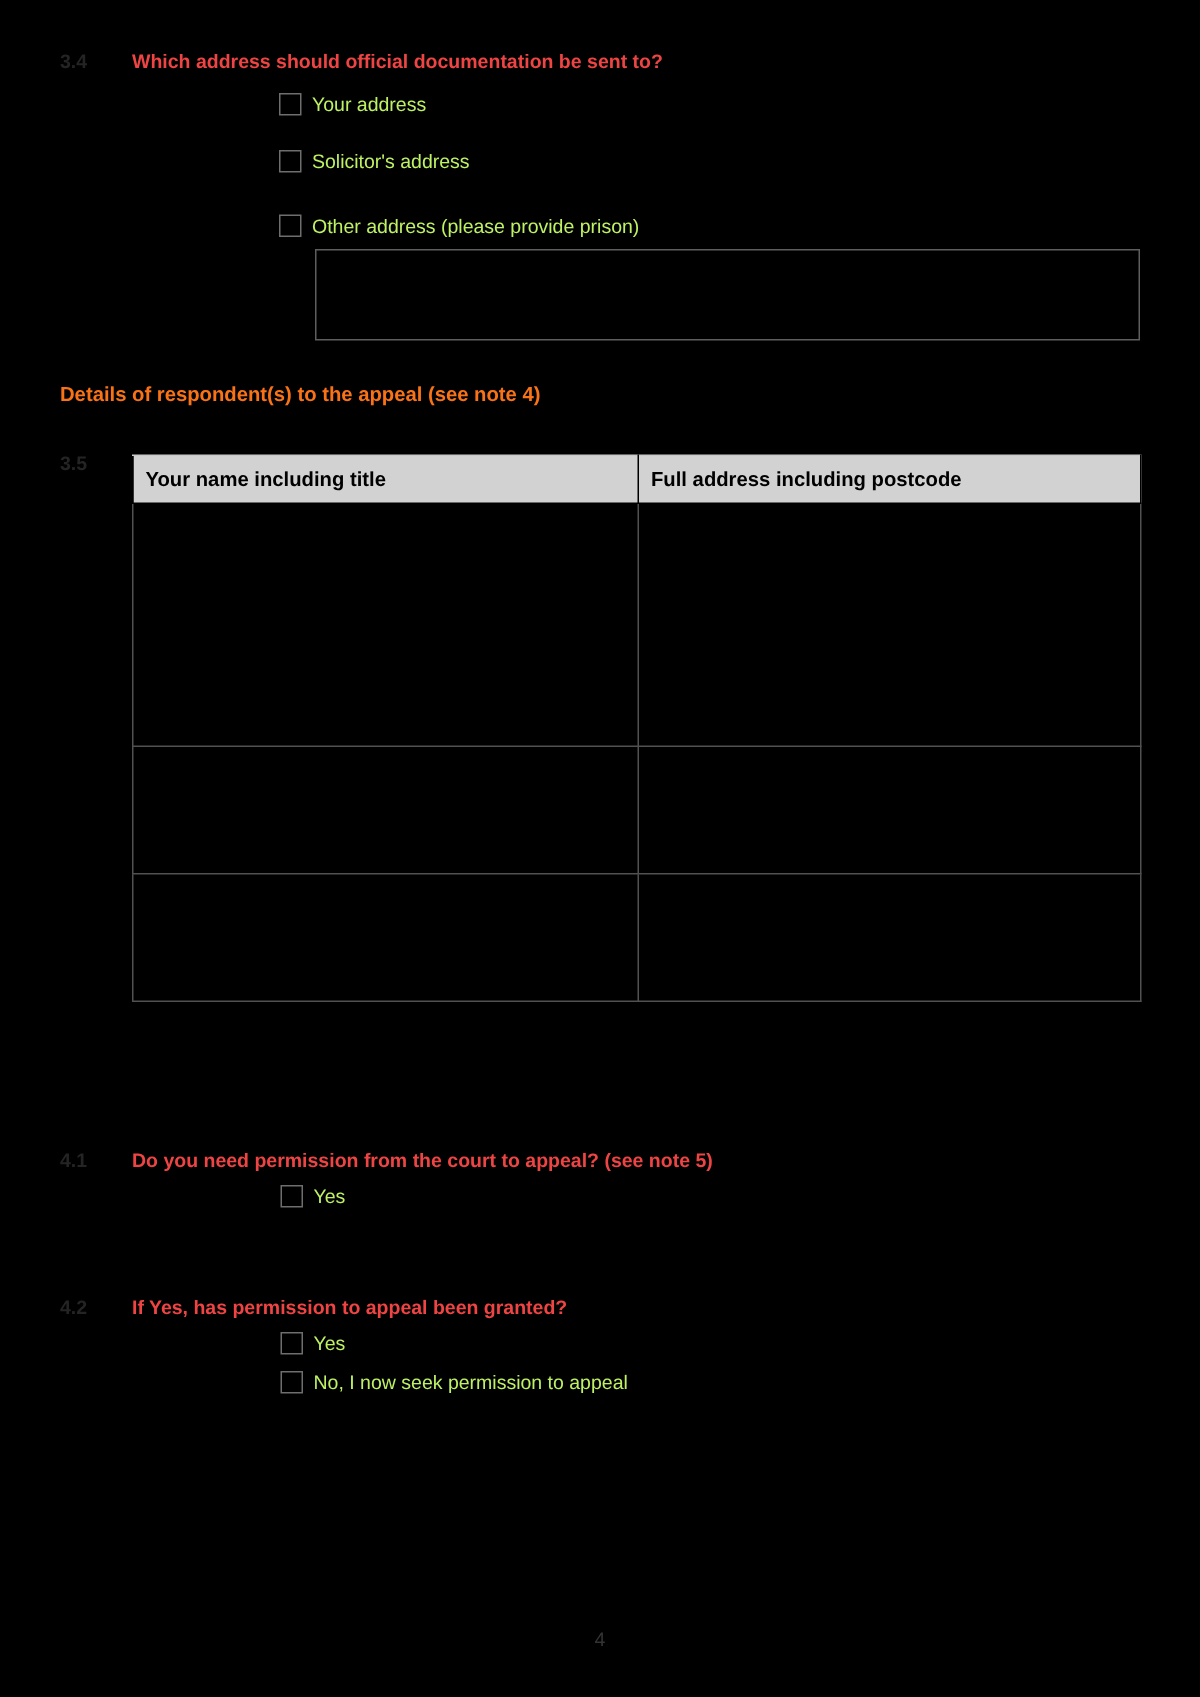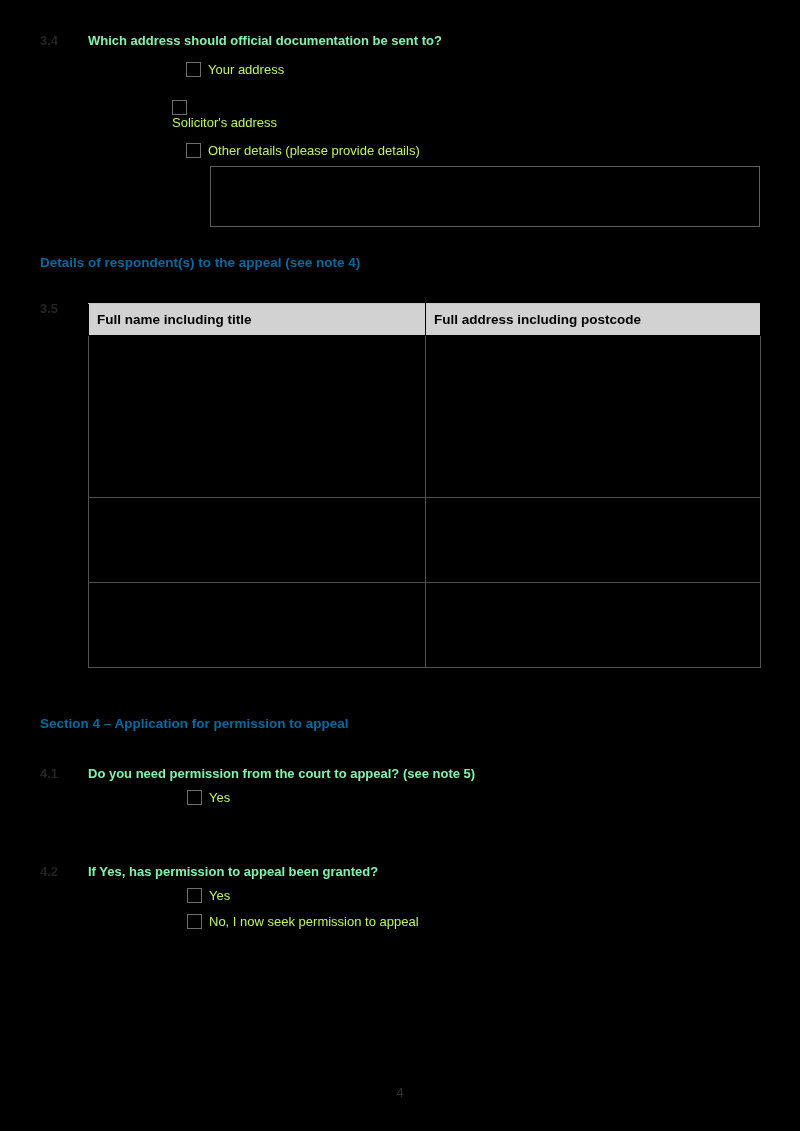--- a/index.html
+++ b/index.html
@@ -3,22 +3,22 @@
 <meta charset="utf-8">
 <style>
   * { margin:0; padding:0; box-sizing:border-box; }
   html,body { background:#000; }
   .page {
     position:relative; width:800px; height:1131px; background:#000;
     font-family:"Liberation Sans", sans-serif; overflow:hidden;border-radius:25px;
   }
   .abs { position:absolute; }
   .qnum  { font-weight:bold; font-size:13px; color:#242424; }
-  .qtext { font-weight:bold; font-size:13px; color:#86efac; }
-  .heading { position:absolute; font-weight:bold; font-size:13.5px; color:#0369a1; }
+  .qtext { font-weight:bold; font-size:13px; color:#ef4444; }
+  .heading { position:absolute; font-weight:bold; font-size:13.5px; color:#f97316; }
   .optrow { position:absolute; display:flex; align-items:flex-start; }
   .checkbox {
     width:15px; height:15px; flex:0 0 15px; margin-right:7px;
     border:1px solid #6e6e6e; background:#000;
   }
   .optlabel { font-size:13px; color:#bef264; line-height:16px; }
   .details-box {
     position:absolute; left:210px; top:166px; width:550px; height:61px;
     border:1px solid #5e5e5e; background:#000;
   }
@@ -45,64 +45,63 @@
 <div class="page">
 
   <span class="abs qnum" style="left:40px; top:33px;">3.4</span>
   <span class="abs qtext" style="left:88px; top:33px; width:520px;">Which address should official documentation be sent to?</span>
 
   <div class="optrow" style="left:186px; top:62px;">
     <span class="checkbox"></span>
     <span class="optlabel">Your address</span>
   </div>
 
-  <div class="optrow" style="left:172px; top:100px;flex-direction:column;">
+  <div class="optrow" style="left:186px; top:100px;">
     <span class="checkbox"></span>
     <span class="optlabel">Solicitor's address</span>
   </div>
 
   <div class="optrow" style="left:186px; top:143px;">
     <span class="checkbox"></span>
-    <span class="optlabel">Other details (please provide details)</span>
+    <span class="optlabel">Other address (please provide prison)</span>
   </div>
 
   <div class="details-box"></div>
 
   <div class="heading" style="left:40px; top:255px;">Details of respondent(s) to the appeal (see note 4)</div>
 
   <span class="abs qnum" style="left:40px; top:301px;">3.5</span>
 
   <table class="resp-table">
     <colgroup>
       <col style="width:337px">
       <col style="width:335px">
     </colgroup>
     <thead>
       <tr>
-        <th>Full name including title</th>
+        <th>Your name including title</th>
         <th>Full address including postcode</th>
       </tr>
     </thead>
     <tbody>
       <tr class="row-tall">
         <td></td>
         <td></td>
       </tr>
       <tr class="row-mid">
         <td></td>
         <td></td>
       </tr>
       <tr class="row-mid">
         <td></td>
         <td></td>
       </tr>
     </tbody>
   </table>
 
-  <div class="heading" style="left:40px; top:716px;">Section 4 – Application for permission to appeal</div>
 
   <span class="abs qnum" style="left:40px; top:766px;">4.1</span>
   <span class="abs qtext" style="left:88px; top:766px; width:520px;">Do you need permission from the court to appeal? (see note 5)</span>
 
   <div class="optrow" style="left:187px; top:790px;">
     <span class="checkbox"></span>
     <span class="optlabel">Yes</span>
   </div>
 
 

